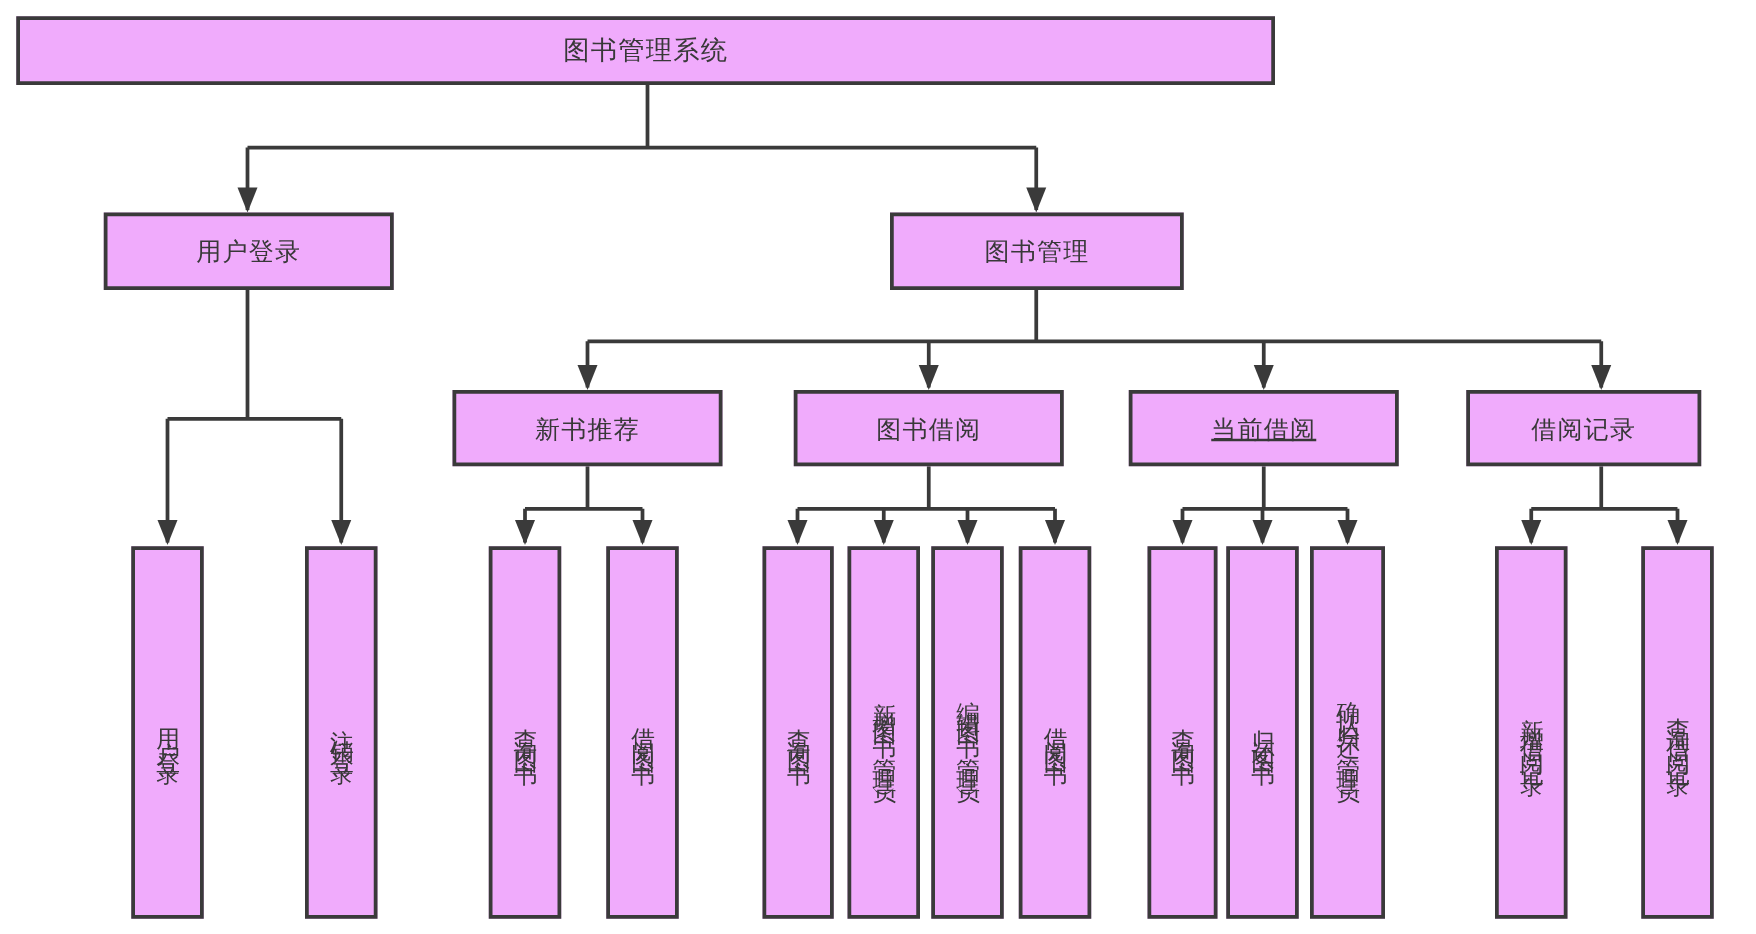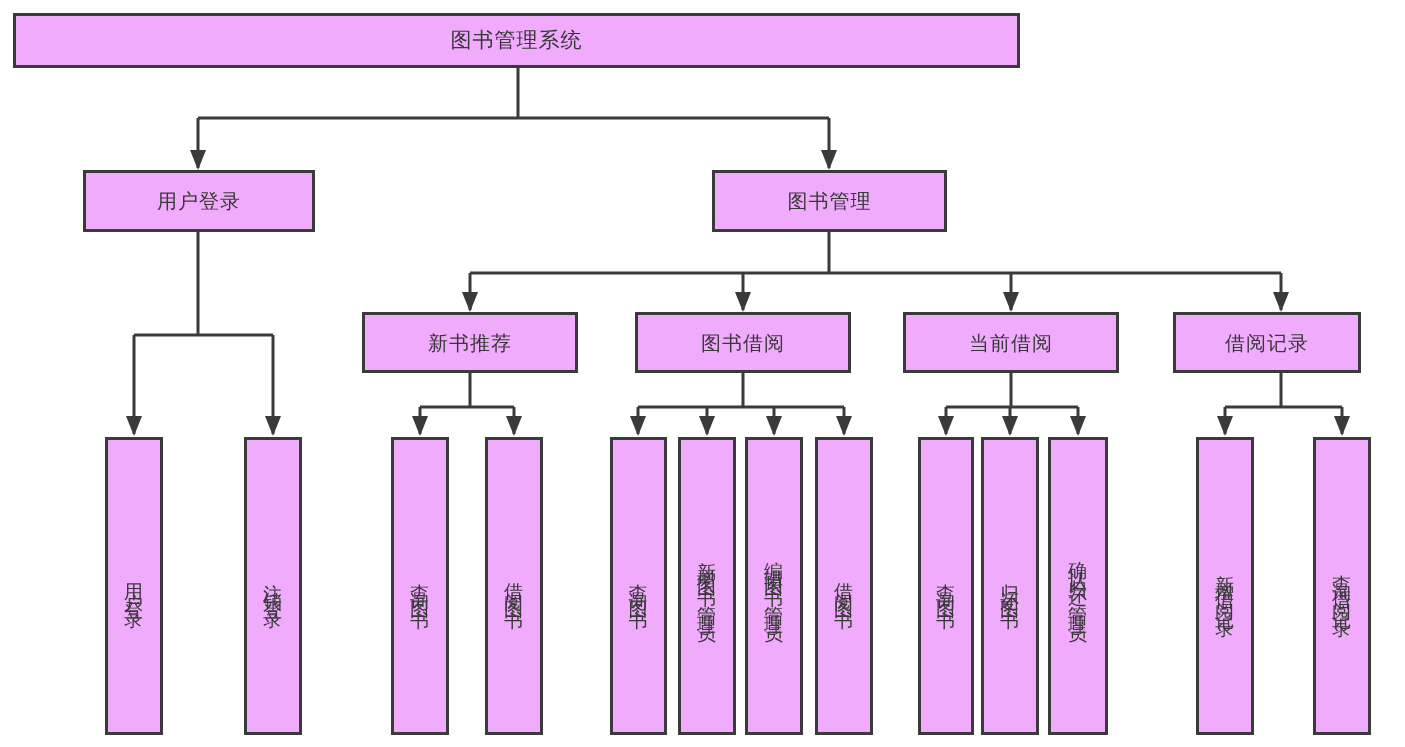--- a/index.html
+++ b/index.html
@@ -45,21 +45,21 @@
     line-height: 1;
   }
   
   .n-root   { left: 13px;   top: 13px;  width: 1007px; height: 55px; font-size: 21px; }
   
   .n-login  { left: 83px;   top: 170px; width: 232px;  height: 62px; }
   .n-mgmt   { left: 712px;  top: 170px; width: 235px;  height: 62px; }
   
   .n-rec    { left: 362px;  top: 312px; width: 216px;  height: 61px; }
   .n-borrow { left: 635px;  top: 312px; width: 216px;  height: 61px; }
-  .n-cur    { left: 903px;  top: 312px; width: 216px;  height: 61px; }
+  .n-cur    { left: 903px;  top: 312px; width: 216px;  height: 61px; text-decoration: underline; }
   .n-hist   { left: 1173px; top: 312px; width: 188px;  height: 61px; }
   
   .leaf     { top: 437px; height: 298px; }
   .lf-1  { left: 105px;  width: 58px; }
   .lf-2  { left: 244px;  width: 58px; }
   .lf-3  { left: 391px;  width: 58px; }
   .lf-4  { left: 485px;  width: 58px; }
   .lf-5  { left: 610px;  width: 57px; }
   .lf-6  { left: 678px;  width: 58px; }
   .lf-7  { left: 745px;  width: 58px; }

